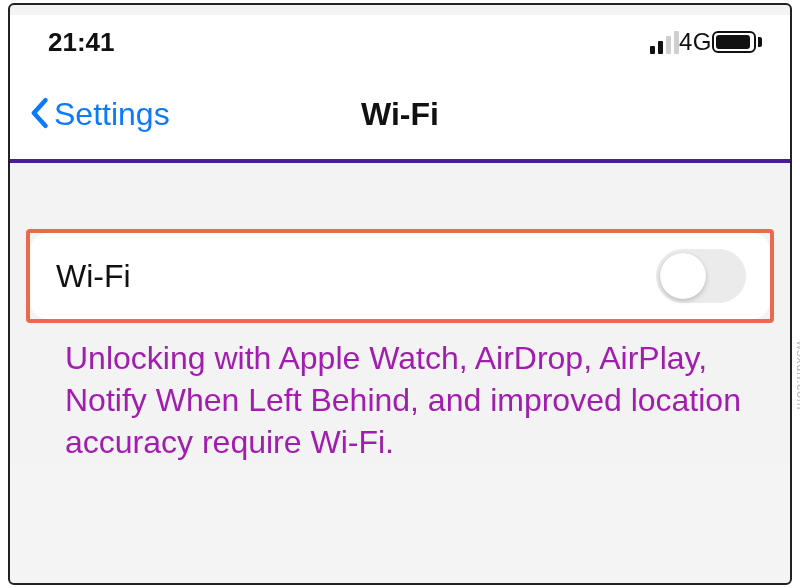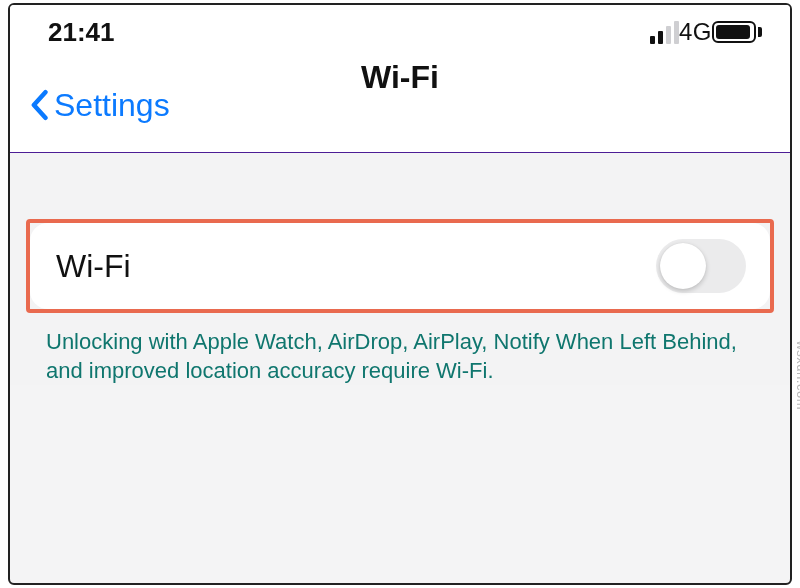--- a/index.html
+++ b/index.html
@@ -14,40 +14,40 @@
       border: 2px solid #222; border-radius: 6px;
       background: #f4f4f5;
       overflow: hidden;
     }
     
     .status-bar {
       height: 54px;
       display: flex; align-items: center; justify-content: space-between;
       padding: 0 28px 0 38px;
       background: #fff;
-      font-weight: 600; font-size: 26px; color: #111;
+      font-weight: 600; font-size: 26px; color: #111; margin-top: 10px;
     }
     .status-right { display: flex; align-items: center; }
     .sig-bars { display: flex; align-items: flex-end; gap: 3px; }
     .sig-bars span { width: 5px; background: #cfcfd2; border-radius: 1px; }
     .sig-bars span:nth-child(1){height:8px;background:#111;}
     .sig-bars span:nth-child(2){height:13px;background:#111;}
     .sig-bars span:nth-child(3){height:18px;}
     .sig-bars span:nth-child(4){height:23px;}
     .net-label { font-size: 24px; font-weight:500; letter-spacing:0.5px; }
     .battery { display:flex; align-items:center; }
     .battery-body { width: 44px; height: 22px; border: 2px solid #111; border-radius: 6px; position: relative; }
     .battery-fill { position: absolute; left:2px; top:2px; bottom:2px; width: 34px; background: #111; border-radius:3px; }
     .battery-cap { width: 4px; height: 10px; background:#111; border-radius: 0 2px 2px 0; margin-left:2px; }
     
     .nav-header {
       height: 94px; background:#fff;
-      display:flex; position:relative;
+      display:flex; align-items:center; position:relative;
       padding: 0 20px;
-      border-bottom: 1px solid #4c1d95;
+      border-bottom: 4px solid #4c1d95;
     }
     .back-btn {
       display:flex; align-items:center; gap:4px;
       color:#0b7aff; font-size:32px; cursor:pointer;
       background:none;border:none;font-family:inherit;
     }
     .chevron-left { width:20px; height:34px; display:inline-block; }
     .chevron-left svg { display:block; }
     .nav-title {
       position:absolute; left:50%; transform:translateX(-50%);
@@ -73,22 +73,23 @@
       border:none;
     }
     .toggle-knob {
       position:absolute; left:4px; top:4px;
       width:46px; height:46px; border-radius:50%;
       background:#fff;
       box-shadow: 0 2px 5px rgba(0,0,0,0.2), 0 0 1px rgba(0,0,0,0.1);
     }
     .footer-text {
       padding: 14px 36px 0 36px;
-      font-size: 22px; line-height: 1.32;
-      color: #0f766e;
+      font-size: 32px; line-height: 1.32;
+      color: #a21caf;
+      margin-left: 19px;
     }
     .watermark {
       position:absolute; right:6px; bottom:178px;
       transform: rotate(90deg); transform-origin: right bottom;
       font-size: 13px; color:#b8b8b8; letter-spacing:0.5px;
     }
   </style>
 </head>
 <body>
 

